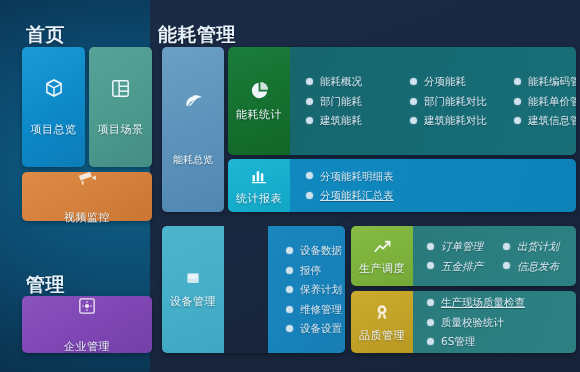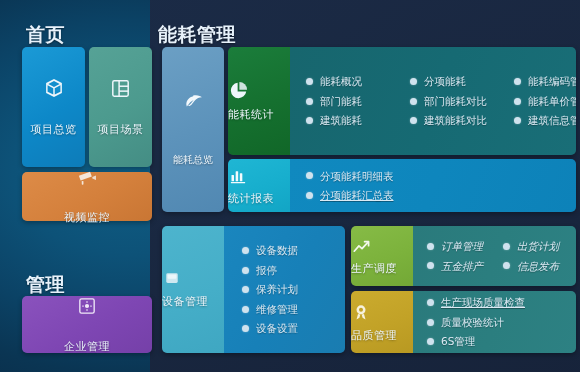--- a/index.html
+++ b/index.html
@@ -76,21 +76,21 @@
     border-radius: 5px;
     overflow: hidden;
     display: flex;
     box-shadow: 0 2px 5px rgba(0,0,0,.32);
     box-sizing: border-box;
   }
   .group .head {
     flex: 0 0 auto;
     display: flex;
     flex-direction: column;
-    align-items: flex-start;
+    align-items: center;
     justify-content: center;
     color: #eef6fb;
     box-sizing: border-box;
   }
   .group .head .ico { margin-bottom: 6px; line-height: 0; }
   .group .head .hlabel {
     font-size: 11px;
     letter-spacing: .5px;
     text-shadow: 0 1px 2px rgba(0,0,0,.35);
     white-space: nowrap;
@@ -197,20 +197,21 @@
   #group-device-manage {
     left: 162px; top: 226px; width: 183px; height: 127px;
   }
   #group-device-manage .head {
     width: 62px;
     background: linear-gradient(160deg, #4db4cd 0%, #45aec8 55%, #3fa7c2 100%);
   }
   #group-device-manage .body {
     background: linear-gradient(120deg, #1a86be 0%, #1780b8 50%, #1a7cb0 100%);
     padding: 0 0 0 18px;
+    margin-left: 44px;
   }
   #group-device-manage .col { width: 110px; }
 
   #group-production {
     left: 351px; top: 226px; width: 225px; height: 60px;
   }
   #group-production .head {
     width: 62px;
     background: linear-gradient(160deg, #86bb46 0%, #7cb23c 55%, #73a836 100%);
   }

